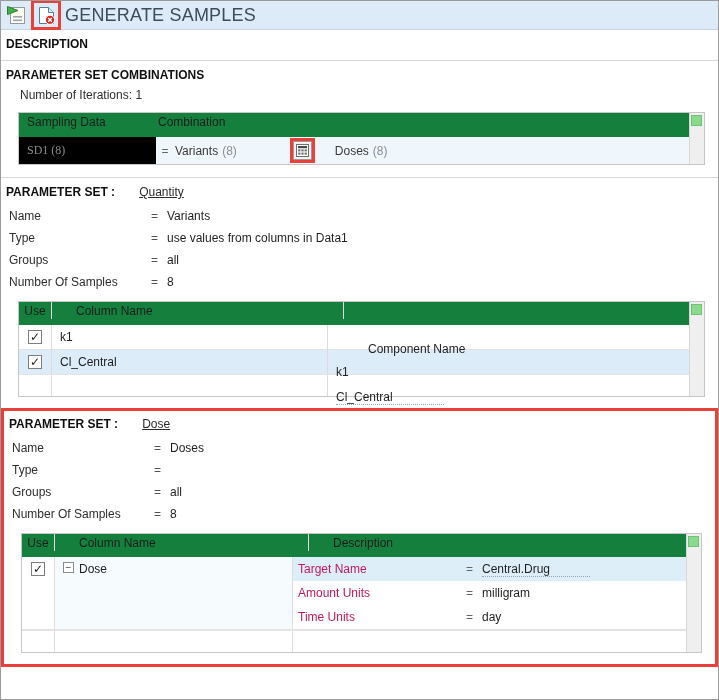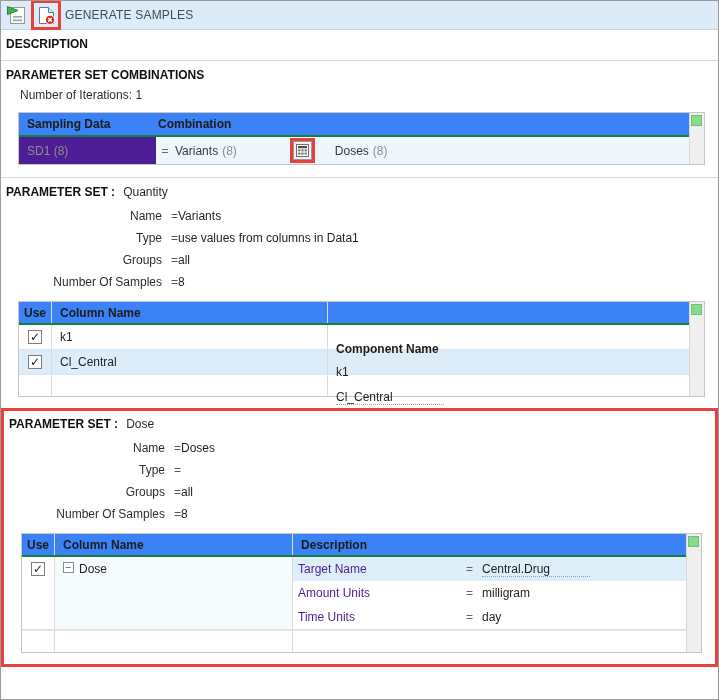--- a/index.html
+++ b/index.html
@@ -13,83 +13,83 @@
   }
 
   
   .titlebar {
     height: 29px; flex: 0 0 29px; background: #dcebf7;
     border-bottom: 1px solid #c2d3e2;
     display: flex; align-items: center; padding-left: 3px;
   }
   .tb-icon { width: 24px; height: 24px; display: inline-flex; align-items: center; justify-content: center; }
   .red-wrap { border: 3px solid #e8413c; display: inline-flex; align-items: center; justify-content: center; margin-left: 3px; background: transparent; }
-  .title { font-size: 12px; color: #3d4c59; margin-left: 4px; letter-spacing: .2px; }
+  .title { font-size: 18px; color: #3d4c59; margin-left: 4px; letter-spacing: .2px; }
 
   
   .section { padding: 7px 0 9px 5px; }
   .rule { border-bottom: 1px solid #d9d9d9; }
   .sec-heading { font-weight: bold; color: #101010; }
   .desc-text { color: #5d5d5d; margin-top: 5px; margin-left: 14px; cursor: text; }
   .iterations { color: #2e2e2e; margin: 6px 0 10px 14px; }
 
   
   .tbl { margin: 0 13px 0 12px; border: 1px solid #c6c6c6; display: flex; position: relative; background:#fff; }
   .tbl-main { flex: 1; min-width: 0; }
   .gutter { flex: 0 0 15px; background: #efefef; border-left: 1px solid #d7d7d7; position: relative; }
   .green-sq { position: absolute; top: 2px; left: 1px; width: 11px; height: 11px; background: #8bd98d; border: 1px solid #6cc276; display:block; }
-  .tbl-header { display: flex; background: #3b82f6; border-bottom: 2px solid #15803d; font-weight: bold; color: #1c1c1c; }
+  .tbl-header { display: flex; background: #15803d; border-bottom: 6px solid #15803d; font-weight: normal; color: #1c1c1c; }
   .tbl-header > div, .tbl-row > div { display: flex; align-items: center; }
   .tbl-row { display: flex; border-bottom: 1px solid #e3e3e3; background: #fff; }
   .tbl-row:last-child { border-bottom: none; }
 
   
   .combo-tbl .tbl-header { height: 24px; }
   .c-col1 { flex: 0 0 137px; padding-left: 8px; }
   .c-col2 { flex: 1; padding-left: 2px; }
   .combo-row { height: 27px; border-bottom: none; }
-  .combo-row .c-col1 { background: #4c1d95; color: #8c8c8c; }
+  .combo-row .c-col1 { background: #000000; color: #8c8c8c; font-family: Liberation Serif, serif; }
   .combo-row .c-col2 { background: #eff7fd; }
   .eq { color: #666; width: 14px; text-align: center; }
   .op-name { color: #3a3a3a; margin-left: 3px; }
   .op-count { color: #8c8c8c; margin-left: 4px; }
   .red-wrap.small { margin-left: 53px; border-width: 3px; padding: 0; }
   .combine-btn { width: 19px; height: 19px; background: #f2f2f2; border: 1px solid #9a9a9a; display: inline-flex; align-items: center; justify-content: center; cursor: pointer; }
   .after-icon { margin-left: 20px; }
 
   
   .ps-heading { display: flex; align-items: baseline; }
-  .ps-name { margin-left: 8px; font-weight: normal; color: #2b2b2b; }
+  .ps-name { margin-left: 24px; font-weight: normal; color: #2b2b2b; text-decoration: underline; }
   .fields { margin: 6px 0 8px 0; }
-  .f-row { display: flex; align-items: center; height: 22px; margin-left: 14px; text-align: right; }
+  .f-row { display: flex; align-items: center; height: 22px; margin-left: 3px; }
   .f-label { flex: 0 0 142px; color: #2e2e2e; }
   .f-eq { flex: 0 0 16px; color: #555; }
   .f-value { color: #1f1f1f; }
 
   
   .q-use { flex: 0 0 33px; justify-content: center; border-right: 1px solid #dcdcdc; }
   .q-col { flex: 0 0 276px; padding-left: 8px; border-right: 1px solid #dcdcdc; }
   .q-comp { flex: 1; padding-left: 8px; min-width: 0; margin-top: 47px; }
   .d-col { flex: 0 0 238px; padding-left: 8px; border-right: 1px solid #dcdcdc; }
   .d-desc { flex: 1; min-width: 0; flex-direction: column; align-items: stretch !important; padding: 0; }
-  .qd-header { height: 23px; }
+  .qd-header { height: 23px; gap: 16px; }
   .q-row { height: 25px; }
   .q-row.selected { background: #dcedf9; }
   .empty-row { height: 21px; }
   .checkbox {
     width: 14px; height: 14px; border: 1px solid #7e7e7e; background: #fff;
     display: inline-flex; align-items: center; justify-content: center;
     font-size: 12px; line-height: 1; color: #1a1a1a; cursor: pointer;
   }
   .dotted-edit { border-bottom: 1px dotted #8fa7bd; display: inline-block; min-width: 108px; color: #1f1f1f; }
 
   
   .prop-row { display: flex; align-items: center; height: 24px; padding-left: 5px; }
   .prop-row.sel { background: #ddeef9; }
-  .p-label { flex: 0 0 168px; color: #4c1d95; }
+  .p-label { flex: 0 0 168px; color: #be185d; }
   .p-label.placeholder { font-style: italic; color: #68798c; }
   .p-eq { flex: 0 0 16px; color: #666; }
   .p-val { color: #1f1f1f; }
   .d-empty { height: 22px; border-top: 1px solid #e3e3e3; }
   .tree-box { width: 11px; height: 11px; border: 1px solid #8c8c8c; background: #fff; display: inline-flex; align-items: center; justify-content: center; font-size: 10px; line-height: 1; color: #444; margin-right: 5px; cursor: pointer; }
   .dose-cell-tint { background: #f6fbfe; }
 
   
   .dose-annotation { border: 3px solid #e8413c; margin-top: 5px; padding: 4px 0 7px 2px; }
 </style>

